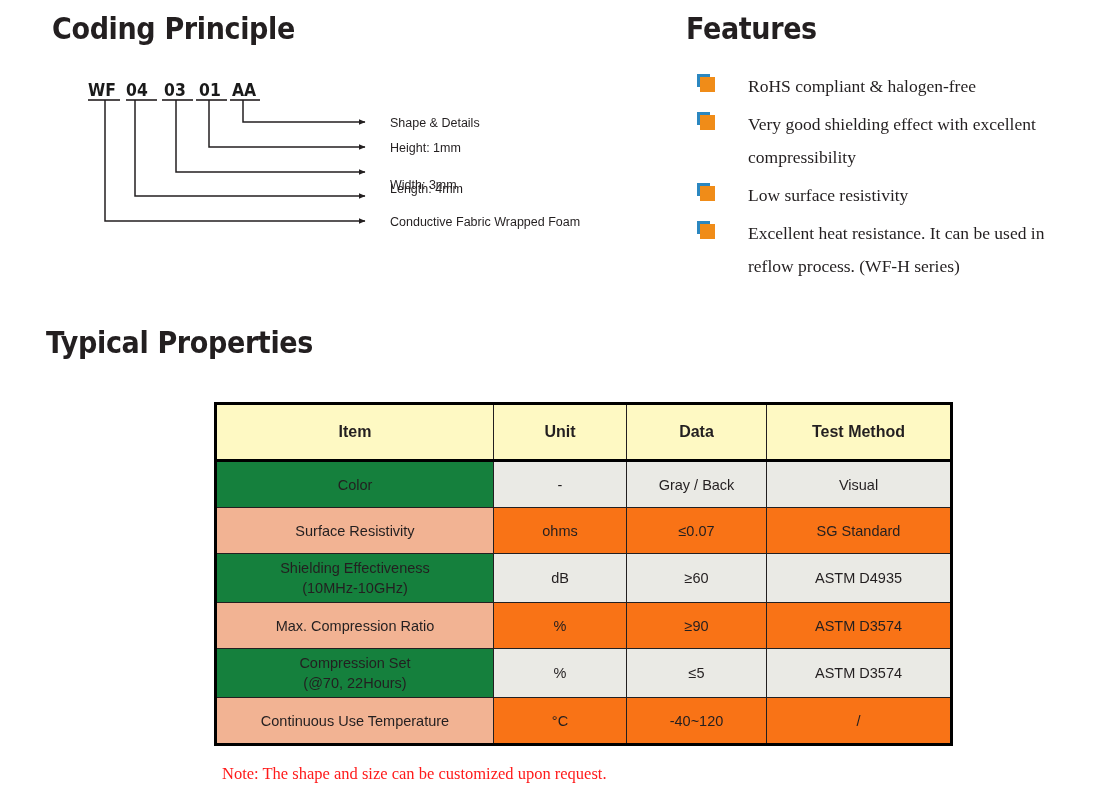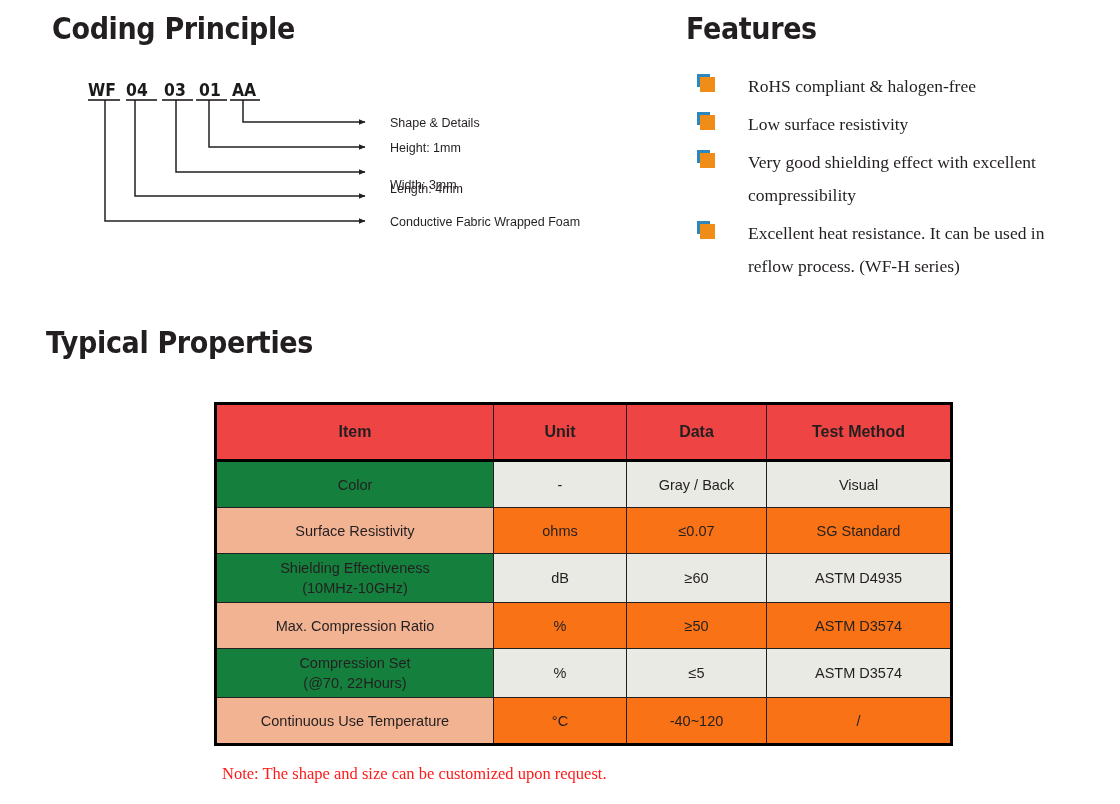--- a/index.html
+++ b/index.html
@@ -116,21 +116,21 @@
   }
   #props-table th,
   #props-table td {
     border: 1px solid #231f20;
     text-align: center;
     vertical-align: middle;
     color: #231f20;
     padding: 4px 3px;
   }
   #props-table thead th {
-    background: #ef4444;
+    background: #fef9c3;
     font-size: 16px;
     font-weight: bold;
     height: 46px;
     border-bottom: 3px solid #000000;
   }
   #props-table tbody td {
     font-size: 14.5px;
     line-height: 20px;
   }
   #props-table tbody tr.row-light td.col-item { background: #15803d; }
@@ -211,28 +211,28 @@
       <span class="bullet-back"></span>
         <span class="bullet-front"></span>
     </span>
     <span class="feature-text">RoHS compliant &amp; halogen-free</span>
   </div>
   <div class="feature-row">
     <span class="bullet-wrap">
       <span class="bullet-back"></span>
         <span class="bullet-front"></span>
     </span>
+    <span class="feature-text">Very good shielding effect with excellent compressibility</span>
+  </div>
+  <div class="feature-row">
+    <span class="bullet-wrap">
+      <span class="bullet-back"></span>
+        <span class="bullet-front"></span>
+    </span>
     <span class="feature-text">Low surface resistivity</span>
-  </div>
-  <div class="feature-row">
-    <span class="bullet-wrap">
-      <span class="bullet-back"></span>
-        <span class="bullet-front"></span>
-    </span>
-    <span class="feature-text">Very good shielding effect with excellent compressibility</span>
   </div>
   <div class="feature-row">
     <span class="bullet-wrap">
       <span class="bullet-back"></span>
         <span class="bullet-front"></span>
     </span>
     <span class="feature-text">Excellent heat resistance. It can be used in reflow process. (WF-H series)</span>
   </div>
 </div>
 
@@ -262,21 +262,21 @@
     </tr>
     <tr class="row-light">
       <td class="col-item cell-2line">Shielding Effectiveness<br>(10MHz-10GHz)</td>
       <td class="col-val cell-2line">dB</td>
       <td class="col-val cell-2line">≥60</td>
       <td class="col-val cell-2line">ASTM D4935</td>
     </tr>
     <tr class="row-dark">
       <td class="col-item cell-1line">Max. Compression Ratio</td>
       <td class="col-val cell-1line">%</td>
-      <td class="col-val cell-1line">≥50</td>
+      <td class="col-val cell-1line">≥90</td>
       <td class="col-val cell-1line">ASTM D3574</td>
     </tr>
     <tr class="row-light">
       <td class="col-item cell-2line">Compression Set<br>(@70, 22Hours)</td>
       <td class="col-val cell-2line">%</td>
       <td class="col-val cell-2line">≤5</td>
       <td class="col-val cell-2line">ASTM D3574</td>
     </tr>
     <tr class="row-dark">
       <td class="col-item cell-1line">Continuous Use Temperature</td>

